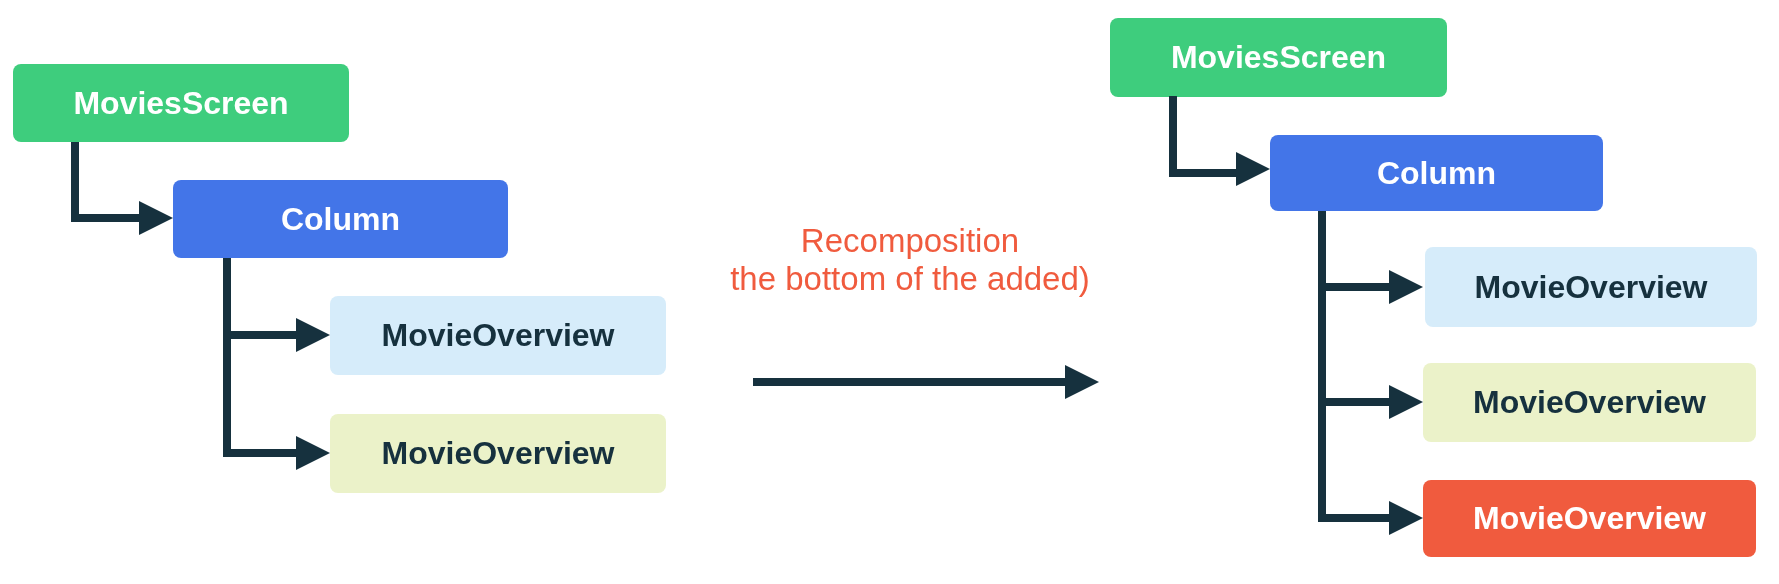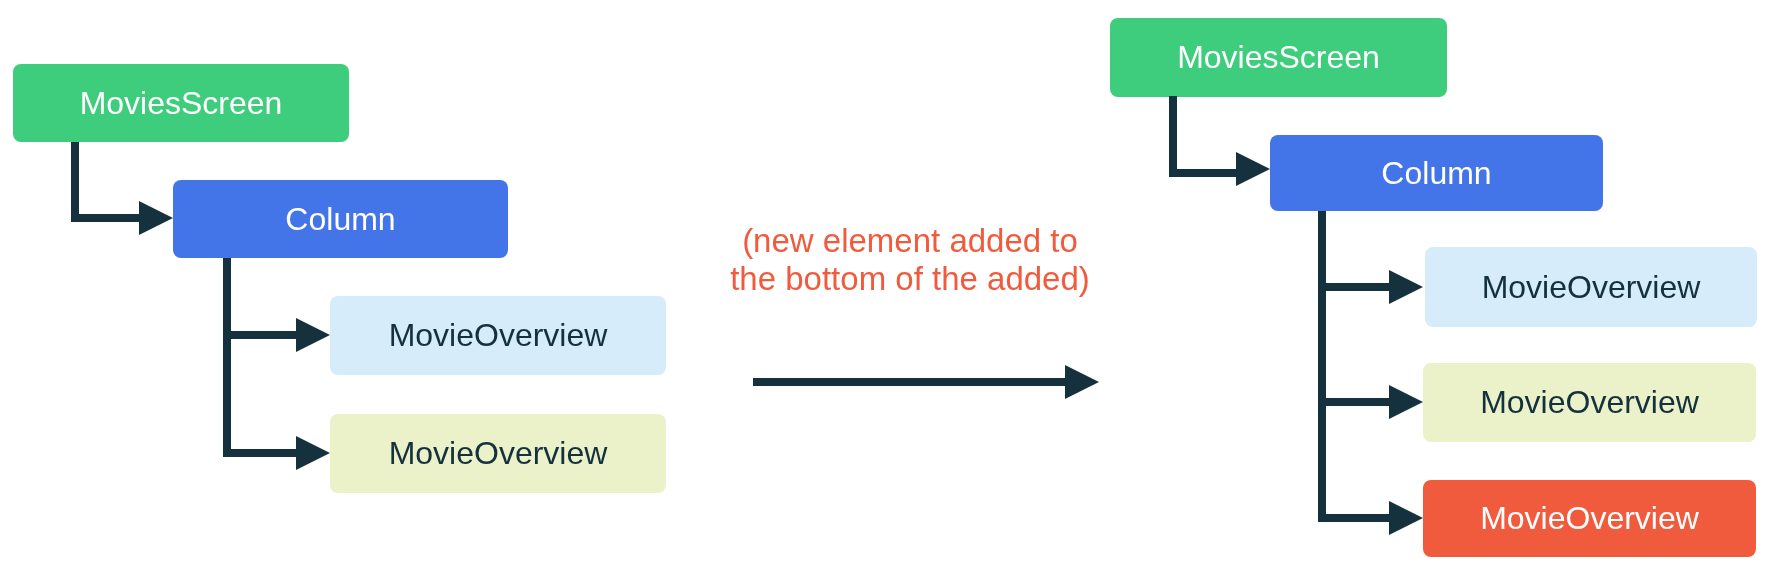--- a/index.html
+++ b/index.html
@@ -7,21 +7,21 @@
     position:relative;
     width:1779px;height:584px;
     background:#ffffff;
     overflow:hidden;
     font-family:"Liberation Sans","DejaVu Sans",sans-serif;
   }
   .node{
     position:absolute;
     border-radius:8px;
     display:flex;align-items:center;justify-content:center;
-    font-size:32px;font-weight:400;
+    font-size:32px;font-weight:700;
     white-space:nowrap;
   }
   .seg{position:absolute;background:var(--connector);}
   .head{
     position:absolute;width:0;height:0;
     border-top:17px solid transparent;
     border-bottom:17px solid transparent;
     border-left:34px solid var(--connector);
   }
   .caption{
@@ -82,21 +82,21 @@
   <div class="seg" id="b-trunk"></div>
   <div class="seg" id="b-br1-h"></div>
   <div class="head" id="b-br1-head"></div>
   <div class="seg" id="b-br2-h"></div>
   <div class="head" id="b-br2-head"></div>
 
   <div class="node" id="b-mo1" style="background: rgb(214, 236, 250); color: rgb(22, 49, 62);">MovieOverview</div>
   <div class="node" id="b-mo2" style="background: rgb(235, 242, 201); color: rgb(22, 49, 62);">MovieOverview</div>
 
   <div class="caption">
-    <div>(new element added to</div>
+    <div>Recomposition</div>
     <div>the bottom of the added)</div>
   </div>
   <div class="seg" id="mid-line"></div>
   <div class="head" id="mid-head"></div>
 
   <div class="node" id="a-green" style="background: rgb(62, 205, 125); color: rgb(255, 255, 255);">MoviesScreen</div>
 
   <div class="seg" id="a-elbow-v"></div>
   <div class="seg" id="a-elbow-h"></div>
   <div class="head" id="a-elbow-head"></div>

